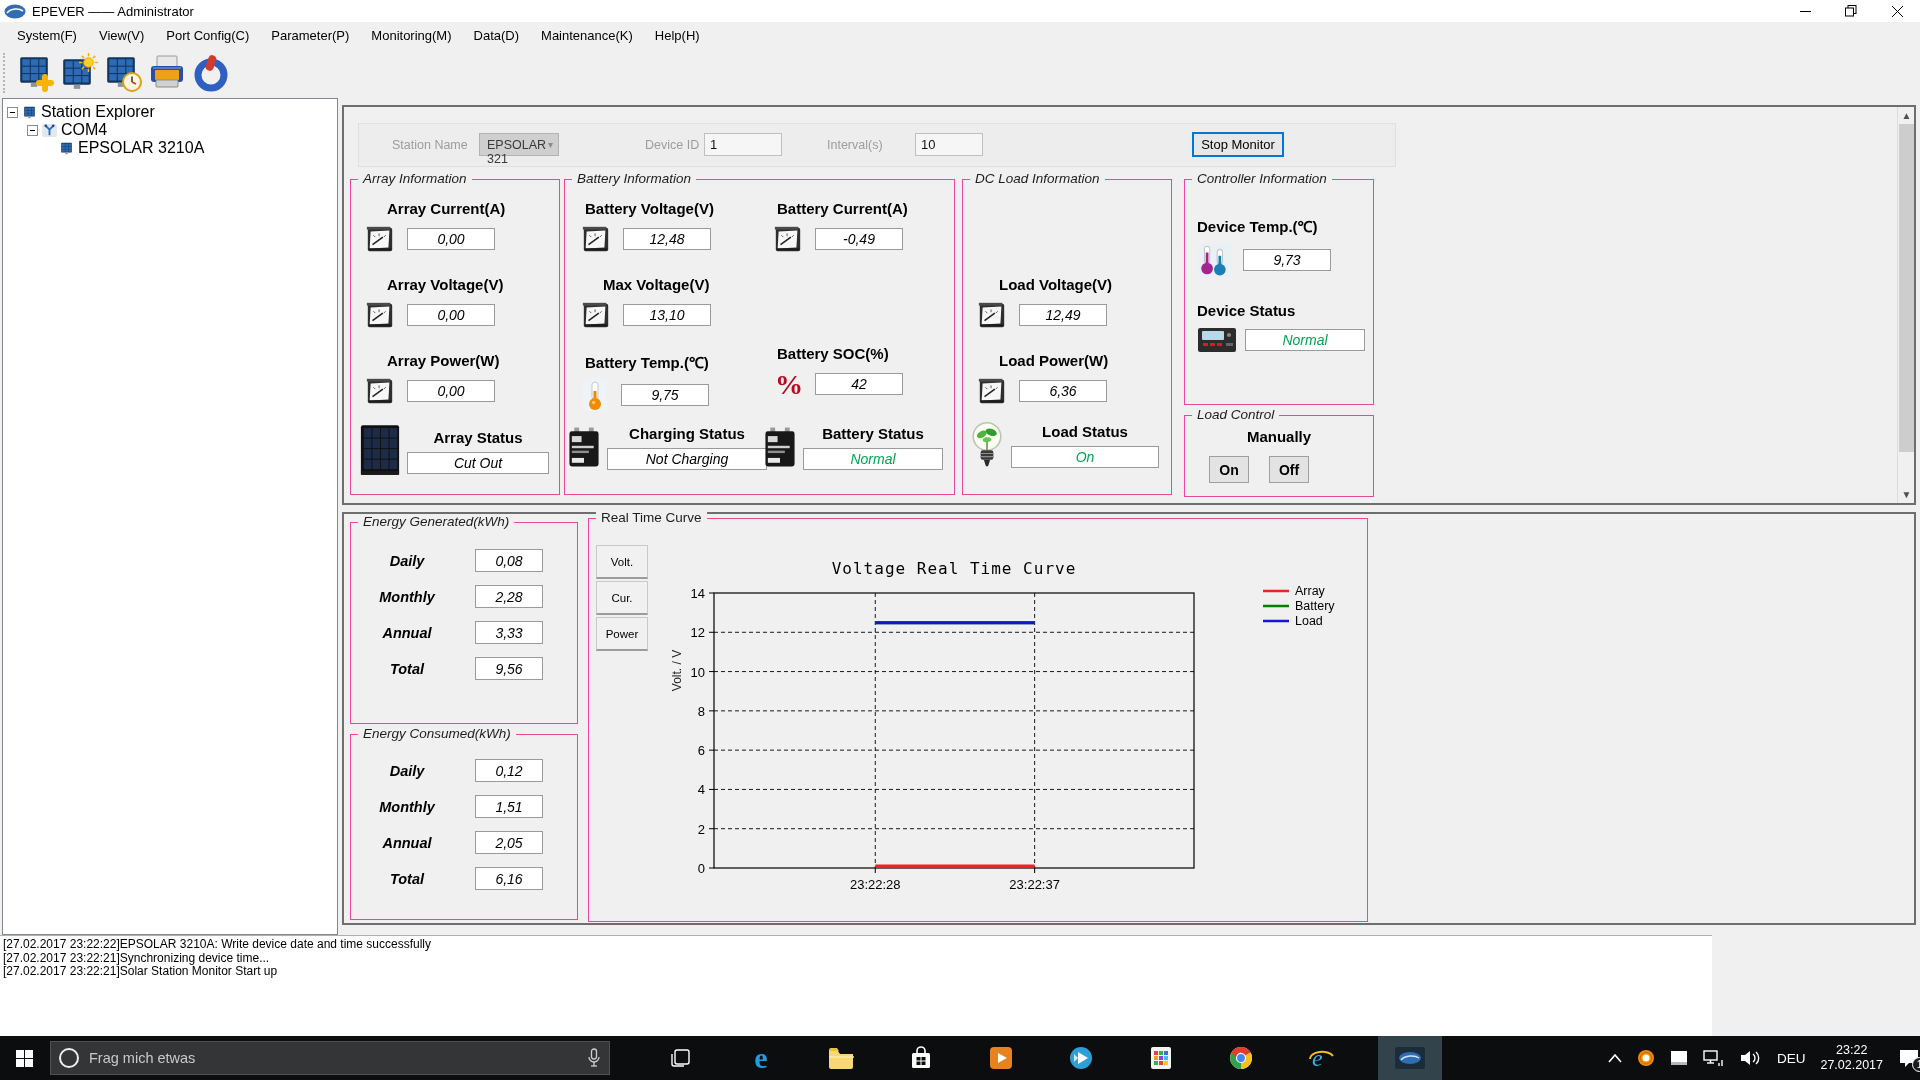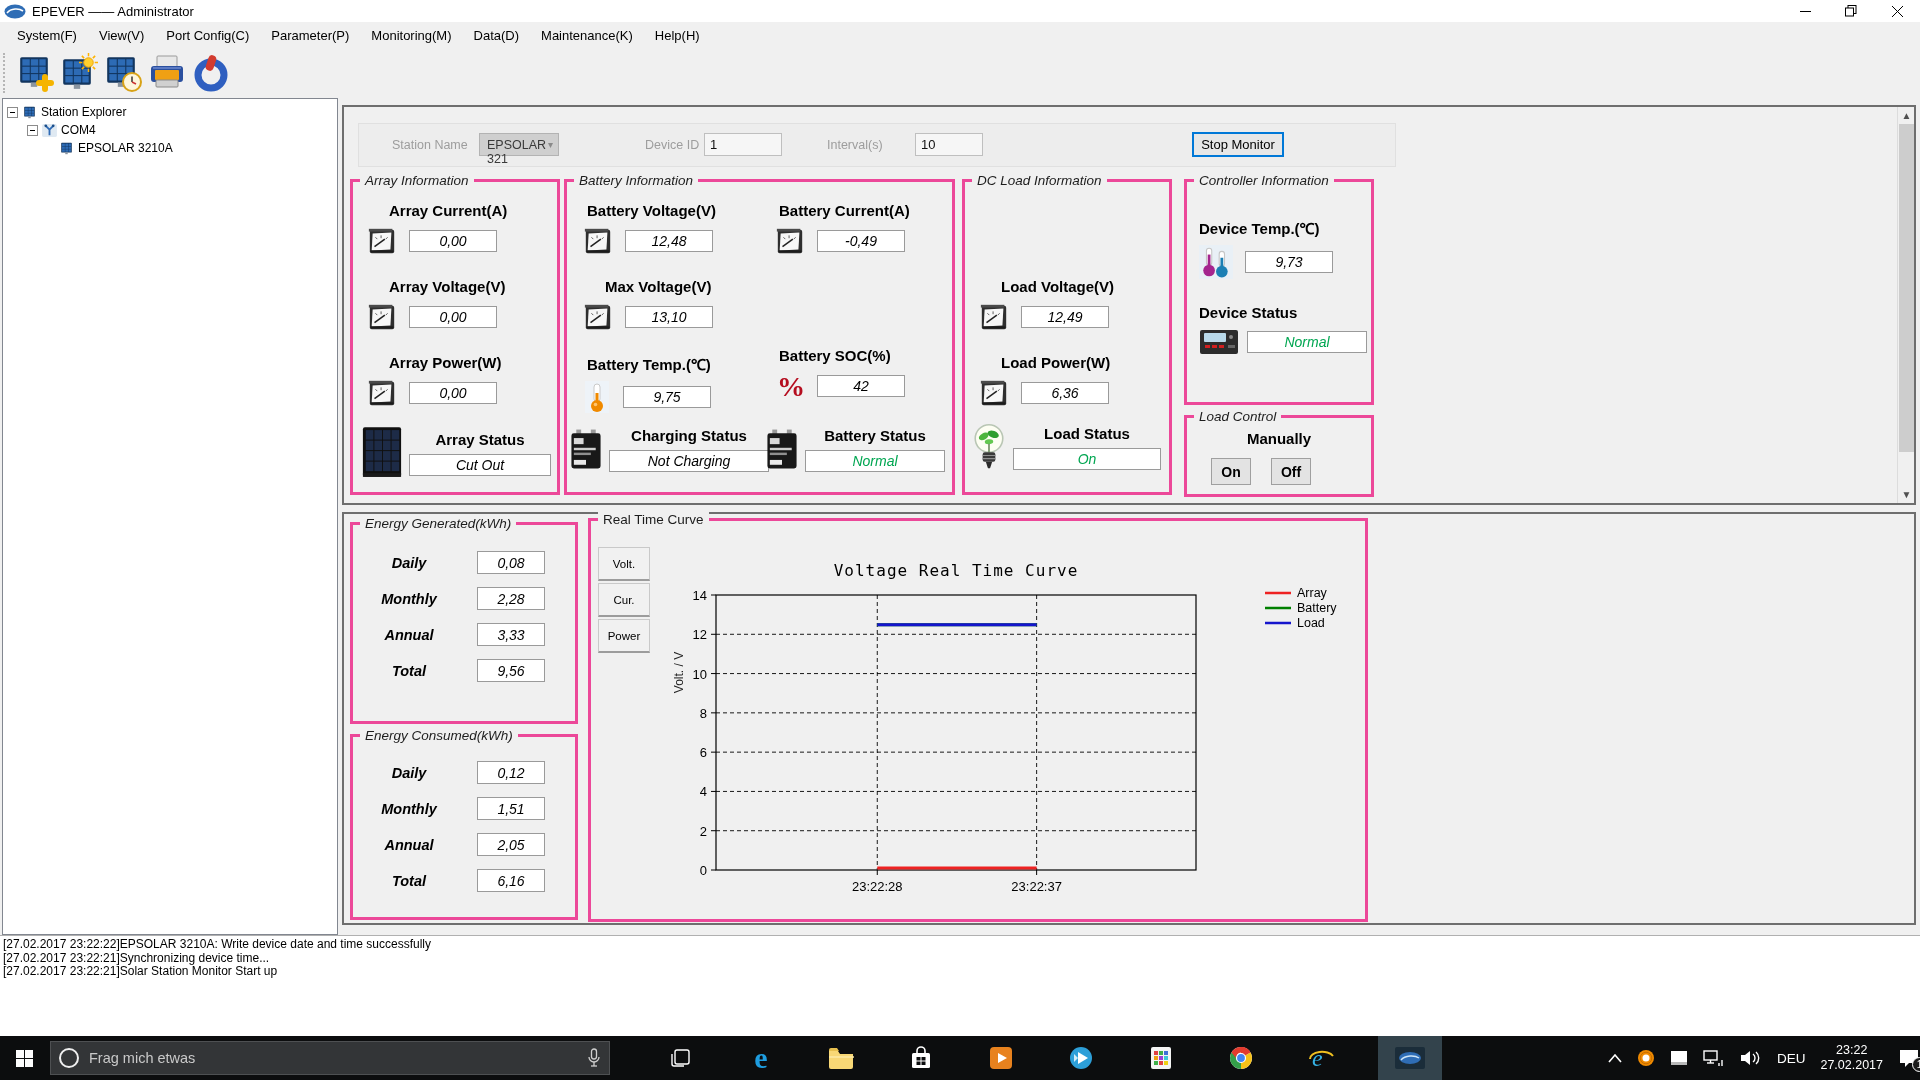--- a/index.html
+++ b/index.html
@@ -24,21 +24,21 @@
   
   .toolbar { position:absolute; left:0; top:48px; width:1920px; height:50px; background:#f0f0f0;
     display:flex; align-items:center; }
   .grip { width:6px; height:40px; margin:0 4px 0 3px; border-left:2px dotted #b5b5b5; }
   .tbtn { width:44px; height:44px; display:flex; align-items:center; justify-content:center; }
 
   
   .workspace { position:absolute; left:0; top:98px; width:1920px; height:837px; background:#f0f0f0; }
   .treepanel { position:absolute; left:2px; top:0; width:336px; height:837px; background:#fff;
     border:1px solid #828790; padding:4px 0 0 4px; }
-  .trow { display:flex; align-items:center; height:18px; font-size:12px; white-space:nowrap; }
+  .trow { display:flex; align-items:center; height:18px; font-size:16px; white-space:nowrap; }
   .expbox { width:11px; height:11px; border:1px solid #8c8c8c; background:#fff; position:relative; margin-right:4px; flex:none; }
   .expbox::after { content:""; position:absolute; left:2px; top:4px; width:5px; height:1px; background:#000; }
   .ticon { width:15px; height:13px; margin-right:4px; flex:none; }
 
   .content { position:absolute; left:340px; top:0; width:1580px; height:837px; }
   .panel { position:absolute; background:#f0f0f0; border:2px solid #6e6e6e; }
   .panel-upper { left:2px; top:7px; width:1574px; height:400px; }
   .panel-lower { left:2px; top:414px; width:1574px; height:413px; }
 
   
@@ -52,21 +52,21 @@
   .mlabel { position:absolute; top:14px; font-size:12.5px; color:#9d9d9d; }
   .mbox { position:absolute; top:9px; height:23px; background:#f6f6f6; border:1px solid #bfbfbf;
     font-size:13px; padding:3px 0 0 5px; color:#111; }
   .mdrop { position:absolute; top:9px; height:23px; background:#cfcfcf; border:1px solid #b3b3b3;
     font-size:12.5px; color:#3a3a3a; padding:4px 0 0 7px; }
   .mdrop .chev { position:absolute; right:5px; top:5px; color:#8a8a8a; font-size:10px; }
   .stopbtn { position:absolute; left:833px; top:8px; width:92px; height:25px; background:#e7e7e7;
     border:2px solid #0078d7; font-size:13px; display:flex; align-items:center; justify-content:center; }
 
   
-  .group { position:absolute; border:3px solid #ec4899; }
+  .group { position:absolute; border:1px solid #ec4899; }
   .gtitle { position:absolute; top:-9px; left:7px; background:#f0f0f0; padding:0 5px;
     font-style:italic; font-size:13.5px; color:#1d1d1d; white-space:nowrap; }
   .g-array      { left:6px;   top:72px;  width:210px; height:316px; }
   .g-battery    { left:220px; top:72px;  width:391px; height:316px; }
   .g-load       { left:618px; top:72px;  width:210px; height:316px; }
   .g-controller { left:840px; top:72px;  width:190px; height:226px; }
   .g-loadctl    { left:840px; top:308px; width:190px; height:82px; }
 
   .fld { position:absolute; width:178px; }
   .fld .flabel { font-size:15px; font-weight:bold; margin-left:26px; white-space:nowrap; }
@@ -95,21 +95,21 @@
   .g-curve { left:244px; top:4px; width:780px; height:404px; }
   .ctab { position:absolute; left:7px; width:52px; height:34px; background:#f1f1f1;
     border:1px solid #c9c9c9; border-bottom:2px solid #9c9c9c; font-size:11.5px;
     display:flex; align-items:center; justify-content:center; }
   .ct-title { font-family:"DejaVu Sans Mono", monospace; font-size:16px; fill:#000; }
   .ct-tick { font-size:13px; fill:#000; }
   .ct-ylabel { font-size:12px; fill:#222; }
   .ct-legend { font-size:12.5px; fill:#000; }
 
   
-  .logarea { position:absolute; left:0; top:935px; width:1920px; height:101px; background:#fff;
+  .logarea { position:absolute; left:0; top:935px; width:1712px; height:101px; background:#fff;
     border-top:1px solid #b0b0b0; padding:2px 0 0 3px; }
   .logline { font-size:12px; line-height:13.5px; white-space:nowrap; }
 
   
   .taskbar { position:absolute; left:0; top:1036px; width:1920px; height:44px; background:#0c0d0e;
     display:flex; align-items:center; }
   .startbtn { width:48px; height:44px; display:flex; align-items:center; justify-content:center; }
   .winflag { display:grid; grid-template-columns:8px 8px; grid-template-rows:8px 8px; gap:1px; }
   .winflag span { background:#fdfdfd; }
   .searchbox { width:560px; height:34px; background:#333537; border:1px solid #4e5052; margin-left:2px;

